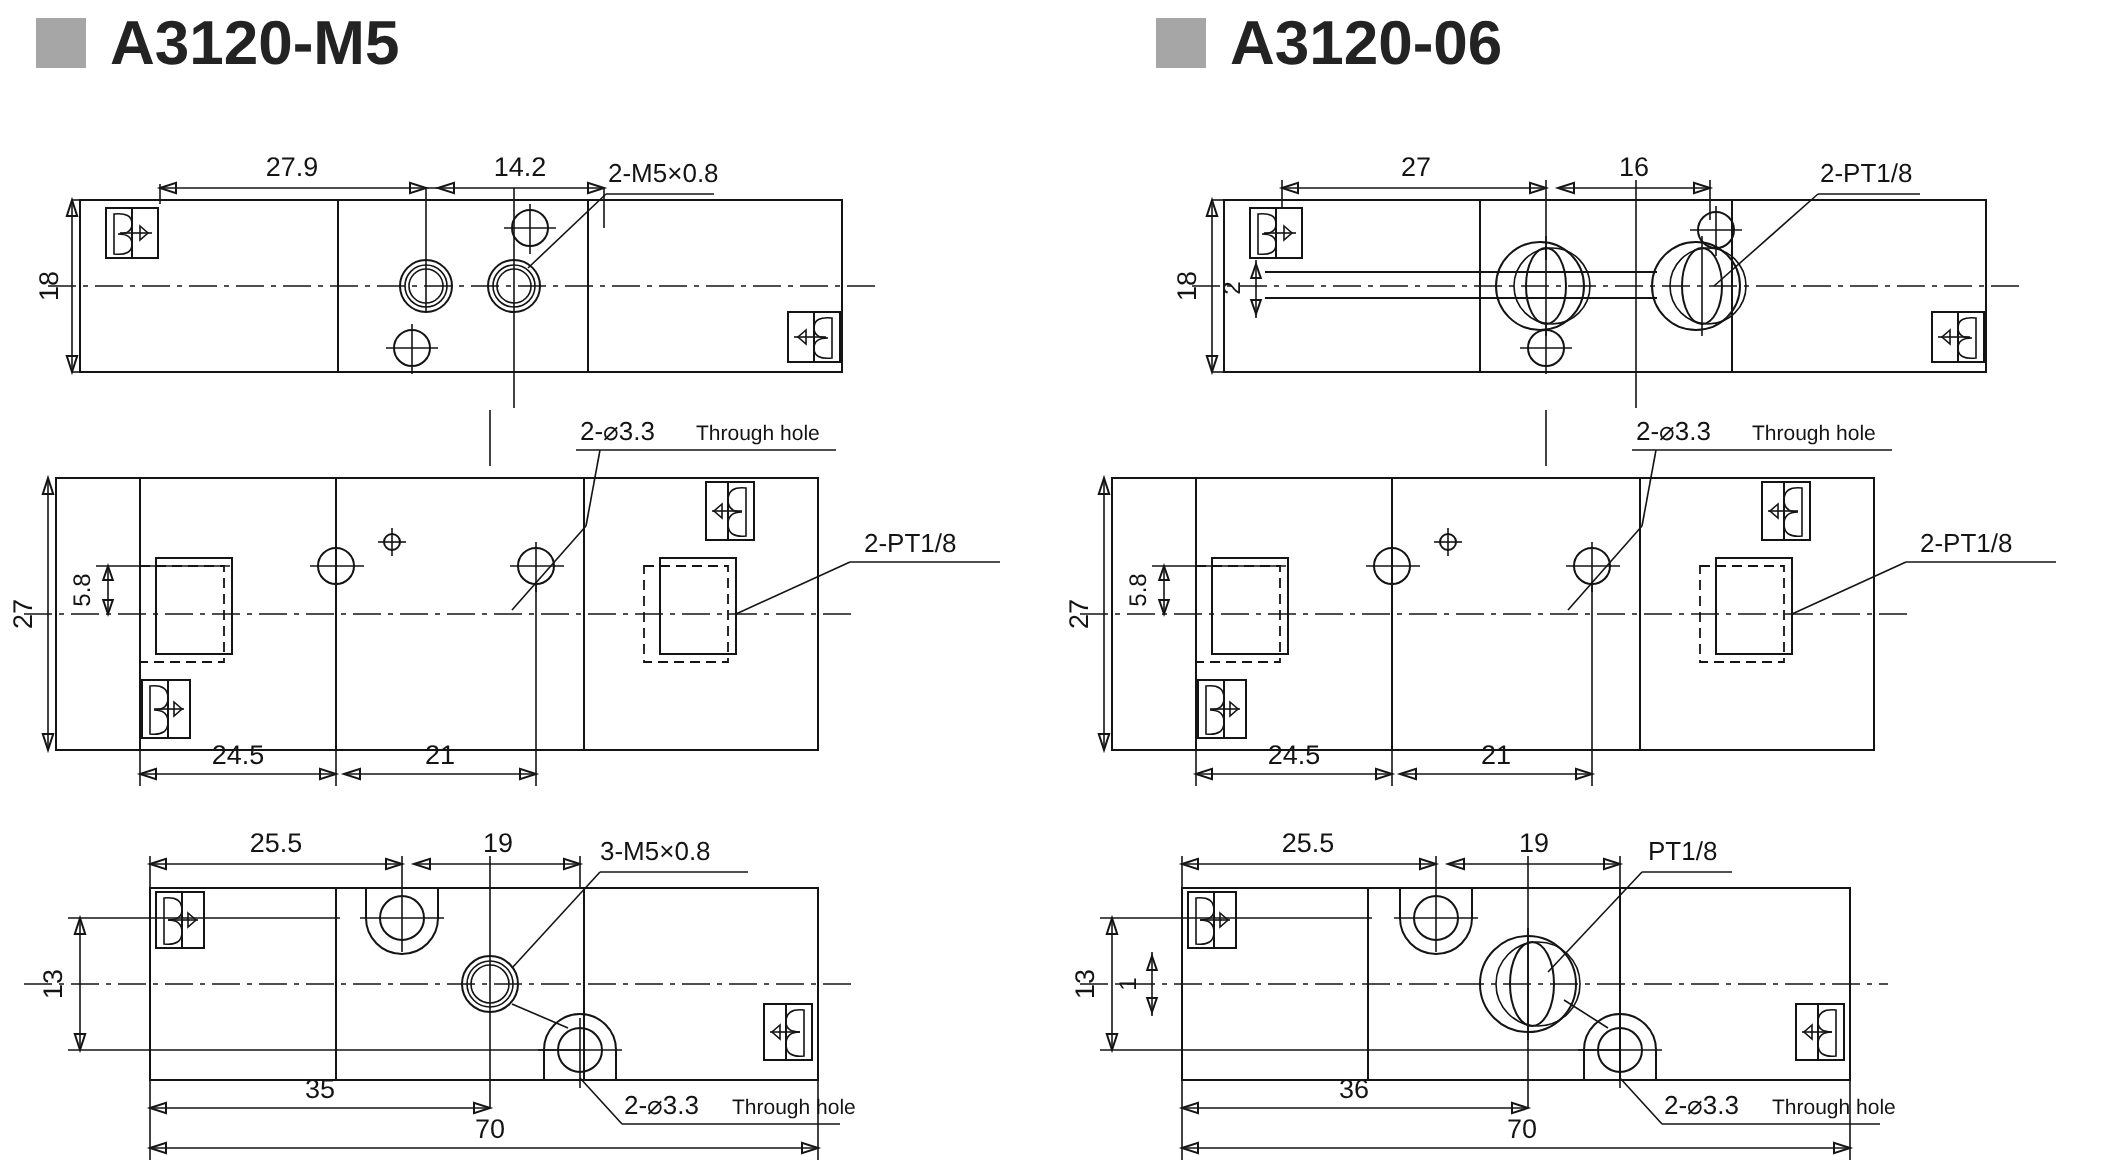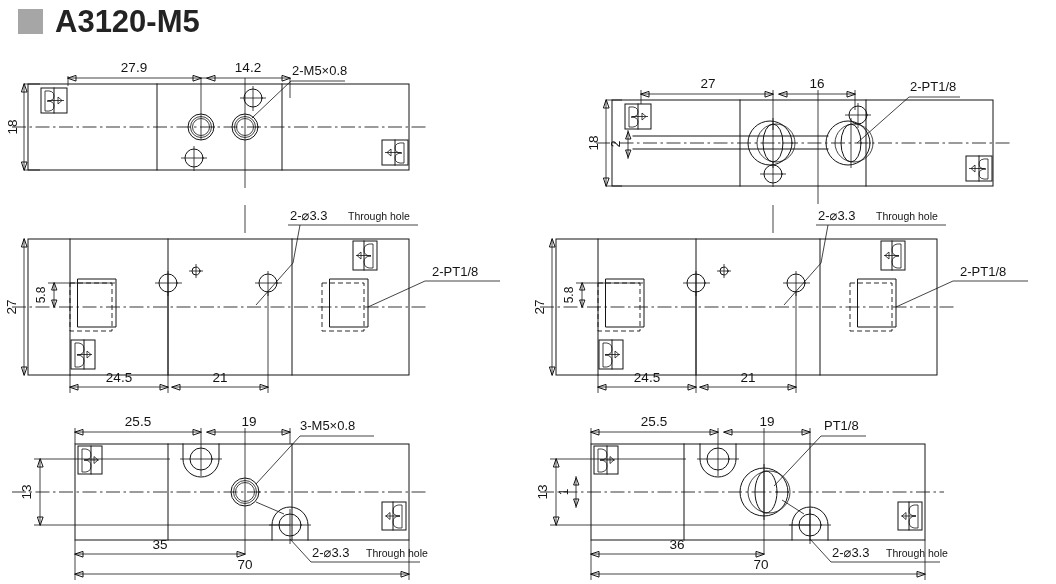--- a/index.html
+++ b/index.html
@@ -102,21 +102,21 @@
 
 <div class="page">
 
   <div class="panel left">
 
     <div class="title-row">
       <span class="title-swatch"></span>
       <span class="title-text">A3120-M5</span>
     </div>
 
-    <div class="view" style="top:48px;">
+    <div class="view" style="top:64px;padding-left:12px;">
       <svg class="dwg" width="528" height="140" viewBox="0 0 528 140">
 
         <g>
           <line class="thin" x1="68" y1="28" x2="68" y2="38"></line>
           <line class="thin" x1="68" y1="30" x2="201" y2="30"></line>
           <path class="solid" d="M68 30 l8 -2.6 l0 5.2 z" fill="#141414"></path>
           <path class="solid" d="M201 30 l-8 -2.6 l0 5.2 z" fill="#141414"></path>
           <text class="dim-txt" x="134" y="24" text-anchor="middle">27.9</text>
         </g>
 
@@ -398,20 +398,24 @@
           <path class="solid" d="M75 170 l8 -2.6 l0 5.2 z" fill="#141414"></path>
           <path class="solid" d="M409 170 l-8 -2.6 l0 5.2 z" fill="#141414"></path>
           <text class="dim-txt" x="245" y="165" text-anchor="middle">70</text>
         </g>
       </svg>
     </div>
   </div>
 
   <div class="panel right">
 
+    <div class="title-row">
+      <span class="title-swatch"></span>
+      <span class="title-text">A3120-06</span>
+    </div>
 
     <div class="view" style="top:64px;">
       <svg class="dwg" width="528" height="140" viewBox="0 0 528 140">
 
         <g>
           <line class="thin" x1="113" y1="26" x2="113" y2="40"></line>
           <line class="thin" x1="113" y1="30" x2="245" y2="30"></line>
           <path class="solid" d="M113 30 l8 -2.6 l0 5.2 z" fill="#141414"></path>
           <path class="solid" d="M245 30 l-8 -2.6 l0 5.2 z" fill="#141414"></path>
           <text class="dim-txt" x="180" y="24" text-anchor="middle">27</text>

